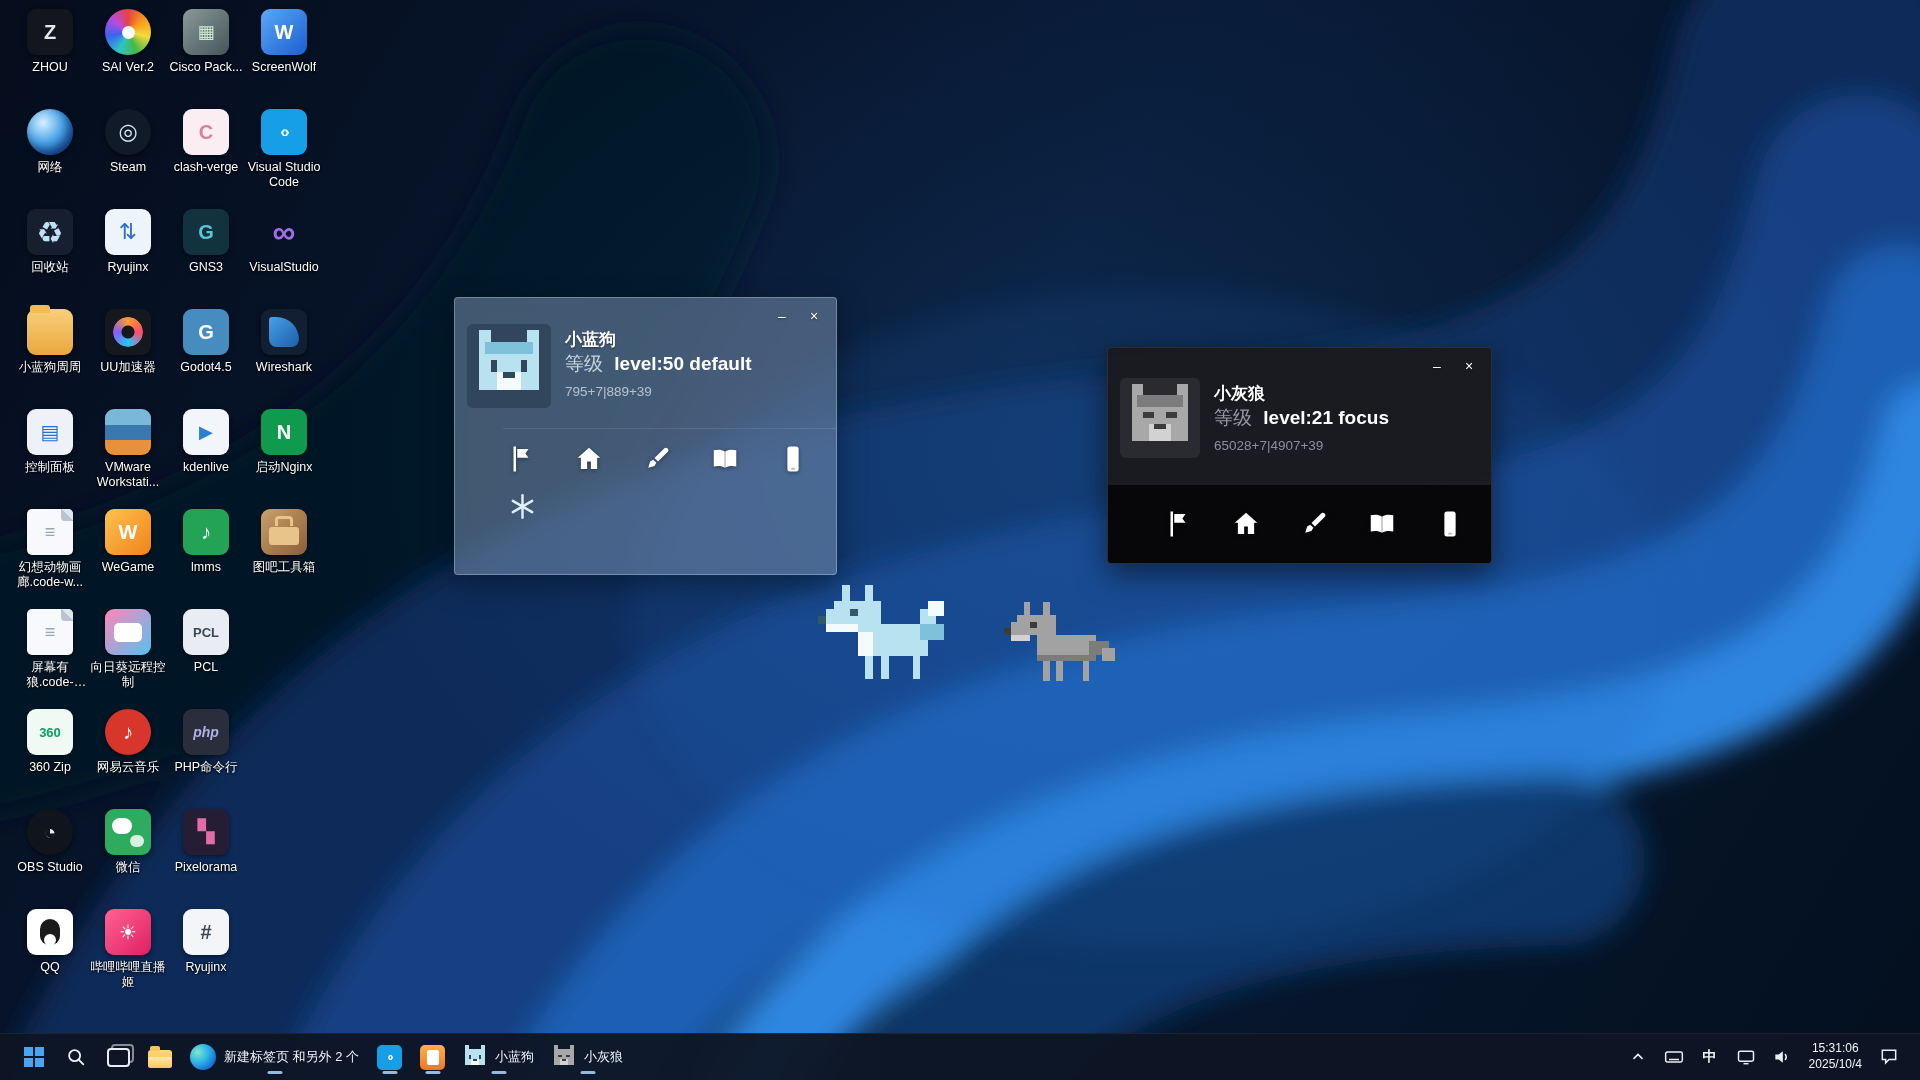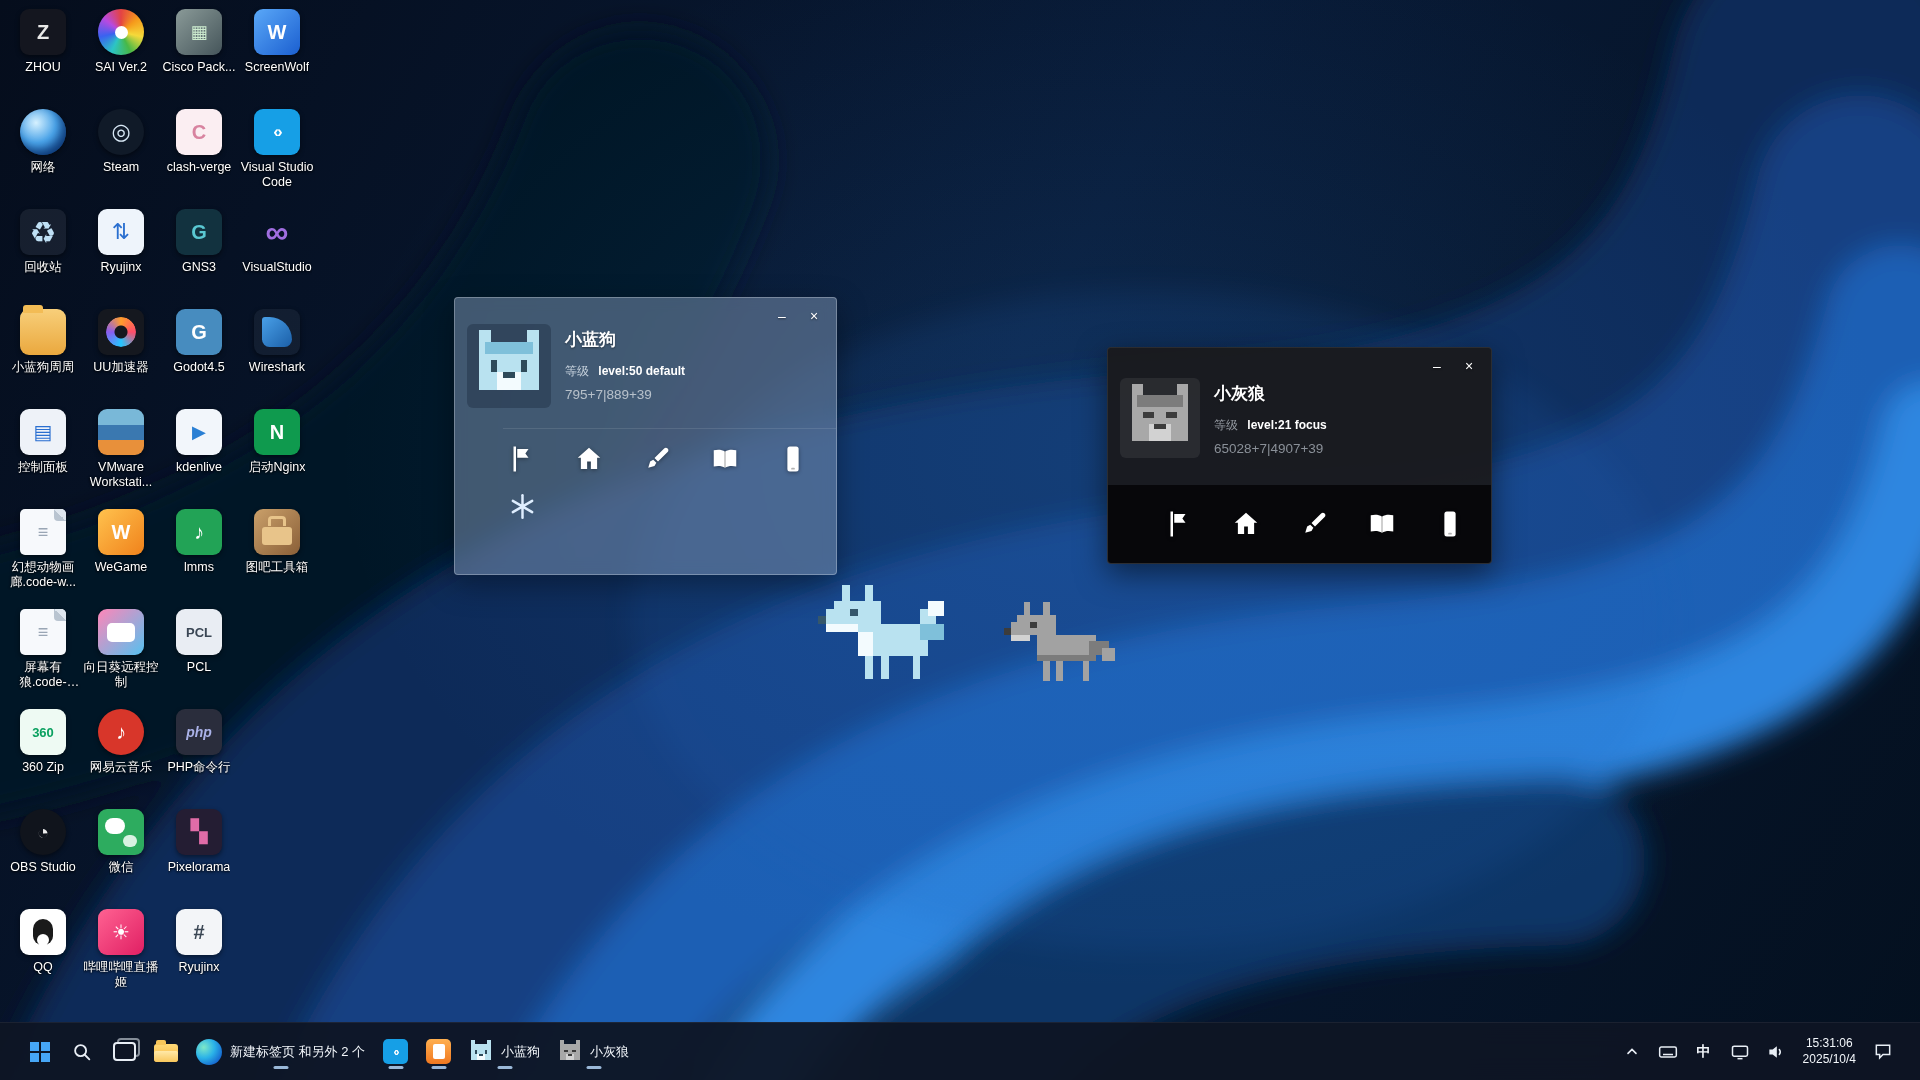--- a/index.html
+++ b/index.html
@@ -9,21 +9,21 @@
     background:#04101f;cursor:default;
   }
   button{font-family:inherit}
 
   
   #wallpaper{position:absolute;inset:0;background:linear-gradient(120deg,#050d1c 0%,#081a36 48%,#04101f 100%)}
   #wallpaper svg{position:absolute;inset:0}
   #vignette{position:absolute;inset:0;background:radial-gradient(1300px 900px at 58% 42%,rgba(47,134,224,.14),transparent 60%),radial-gradient(160% 130% at 60% 45%,transparent 55%,rgba(2,8,18,.6) 100%);pointer-events:none}
 
   
-  #icon-grid{position:absolute;left:4px;top:6px;display:grid;grid-auto-flow:column;grid-template-rows:repeat(10,100px);grid-template-columns:repeat(4,78px)}
+  #icon-grid{position:absolute;left:11px;top:6px;display:grid;grid-auto-flow:column;grid-template-rows:repeat(10,100px);grid-template-columns:repeat(4,78px)}
   .dicon{width:78px;height:100px;display:flex;flex-direction:column;align-items:center;padding-top:3px;box-sizing:border-box;border-radius:4px}
   .dicon-img{width:46px;height:46px;border-radius:9px;display:flex;align-items:center;justify-content:center;font-weight:700;font-size:20px;box-shadow:0 2px 5px rgba(0,0,0,.45);position:relative;flex:none}
   .dicon-label{margin-top:5px;font-size:12.5px;color:#fff;text-align:center;max-width:76px;line-height:1.18;
     text-shadow:0 1px 3px rgba(0,0,0,.95),0 0 2px rgba(0,0,0,.8);word-break:break-word;
     display:-webkit-box;-webkit-line-clamp:2;-webkit-box-orient:vertical;overflow:hidden}
 
   
   .k-zhou{background:#14161f;color:#e8e8e8}.k-zhou::before{content:"Z"}
   .k-sai{background:conic-gradient(#e44343,#f59a1b,#f5d93a,#47b847,#2cc5c5,#3a62f0,#b84ae0,#e44343);border-radius:50%}
   .k-sai::after{content:"";width:13px;height:13px;background:#fff;border-radius:50%;position:absolute}
@@ -77,39 +77,39 @@
   .petwin-blue{background:rgba(124,148,178,.52);border:1px solid rgba(255,255,255,.28);backdrop-filter:blur(7px);box-shadow:0 10px 30px rgba(0,0,0,.35)}
   .petwin-dark{background:rgba(26,26,29,.96);border:1px solid rgba(255,255,255,.08);box-shadow:0 10px 30px rgba(0,0,0,.5)}
   .wctls{position:absolute;top:6px;right:8px;display:flex;gap:4px;z-index:3}
   .wctl{width:28px;height:24px;background:transparent;border:none;color:#fff;font-size:14px;line-height:1;display:flex;align-items:center;justify-content:center;cursor:pointer;border-radius:4px;text-shadow:0 1px 2px rgba(0,0,0,.5)}
   .pw-head{display:flex;gap:14px;padding:26px 18px 0 12px}
   .petwin-dark .pw-head{padding-top:30px}
   .pw-avatar{width:84px;height:84px;border-radius:6px;background:rgba(10,20,40,.28);display:flex;align-items:center;justify-content:center;flex:none}
   .petwin-dark .pw-avatar{background:rgba(255,255,255,.07);width:80px;height:80px}
   .pw-meta{padding-top:4px;min-width:0}
   .pw-name{font-size:17px;font-weight:700;color:#fff;text-shadow:0 1px 2px rgba(0,0,0,.45)}
-  .pw-level{margin-top:12px;font-size:12px}
+  .pw-level{margin-top:0;font-size:19px}
   .lv-label{color:#dde6ef;opacity:.85;margin-right:6px}
   .lv-value{color:#fff;font-weight:700}
   .pw-stats{margin-top:7px;font-size:13.5px;color:rgba(255,255,255,.62)}
   .petwin-dark .lv-label{color:#aab0b8}
   .petwin-dark .pw-stats{color:#8a9098}
   .pw-tools{display:flex;align-items:center;gap:32px;margin:20px 0 0 48px;padding-top:12px}
   .petwin-blue .pw-tools{border-top:1px solid rgba(255,255,255,.10)}
   .pw-toolbar-dark{position:absolute;left:0;right:0;bottom:0;height:78px;background:rgba(6,6,9,.96);display:flex;align-items:center;gap:32px;padding-left:52px;border-radius:0 0 4px 4px}
   .pw-tool{width:36px;height:36px;background:transparent;border:none;padding:0;display:flex;align-items:center;justify-content:center;cursor:pointer;border-radius:6px}
   .pw-tool svg{filter:drop-shadow(0 1px 2px rgba(0,0,0,.4))}
   .pw-buffs{margin:14px 0 0 52px}
   .buff{display:inline-flex;width:30px;height:30px;align-items:center;justify-content:center;cursor:pointer}
 
   
   .pixel-pet{position:absolute}
 
   
-  #taskbar{position:absolute;left:0;right:0;bottom:0;height:58px;background:rgba(14,21,36,.95);border-top:1px solid rgba(255,255,255,.06);display:flex;align-items:center;padding:0 20px;box-sizing:border-box;backdrop-filter:blur(12px);z-index:5}
+  #taskbar{position:absolute;left:0;right:0;bottom:0;height:47px;background:rgba(14,21,36,.95);border-top:1px solid rgba(255,255,255,.06);display:flex;align-items:center;padding:0 14px;box-sizing:border-box;backdrop-filter:blur(12px);z-index:5}
   .tb-left{display:flex;align-items:center;gap:2px}
   .tb-btn{height:40px;min-width:40px;border-radius:6px;display:flex;align-items:center;justify-content:center;gap:8px;background:transparent;border:none;position:relative;color:#fff;cursor:pointer;padding:0 8px}
   .tb-btn.run::after{content:"";position:absolute;bottom:3px;left:50%;transform:translateX(-50%);width:15px;height:3px;border-radius:2px;background:#9ab8d8}
   .tb-label{font-size:13px;color:#f2f6fa;white-space:nowrap}
   .win-logo{width:9px;height:9px;background:#46a6f5;box-shadow:11px 0 #46a6f5,0 11px #46a6f5,11px 11px #46a6f5;margin:-11px 11px 0 0}
   .tview{width:19px;height:15px;border:2px solid #e8eef5;border-radius:4px;position:relative;background:rgba(14,21,36,1)}
   .tview::before{content:"";position:absolute;top:-6px;right:-6px;width:19px;height:15px;border:2px solid rgba(232,238,245,.55);border-radius:4px;z-index:-1}
   .tb-folder{width:24px;height:18px;background:linear-gradient(#ffd978,#f5b63e);border-radius:3px;position:relative;margin-top:3px}
   .tb-folder::before{content:"";position:absolute;top:-4px;left:2px;width:10px;height:5px;background:#f7c65a;border-radius:2px 2px 0 0}
   .tb-folder::after{content:"";position:absolute;left:0;right:0;bottom:0;height:11px;background:linear-gradient(#ffe9a8,#f8c75c);border-radius:2px 2px 3px 3px}

